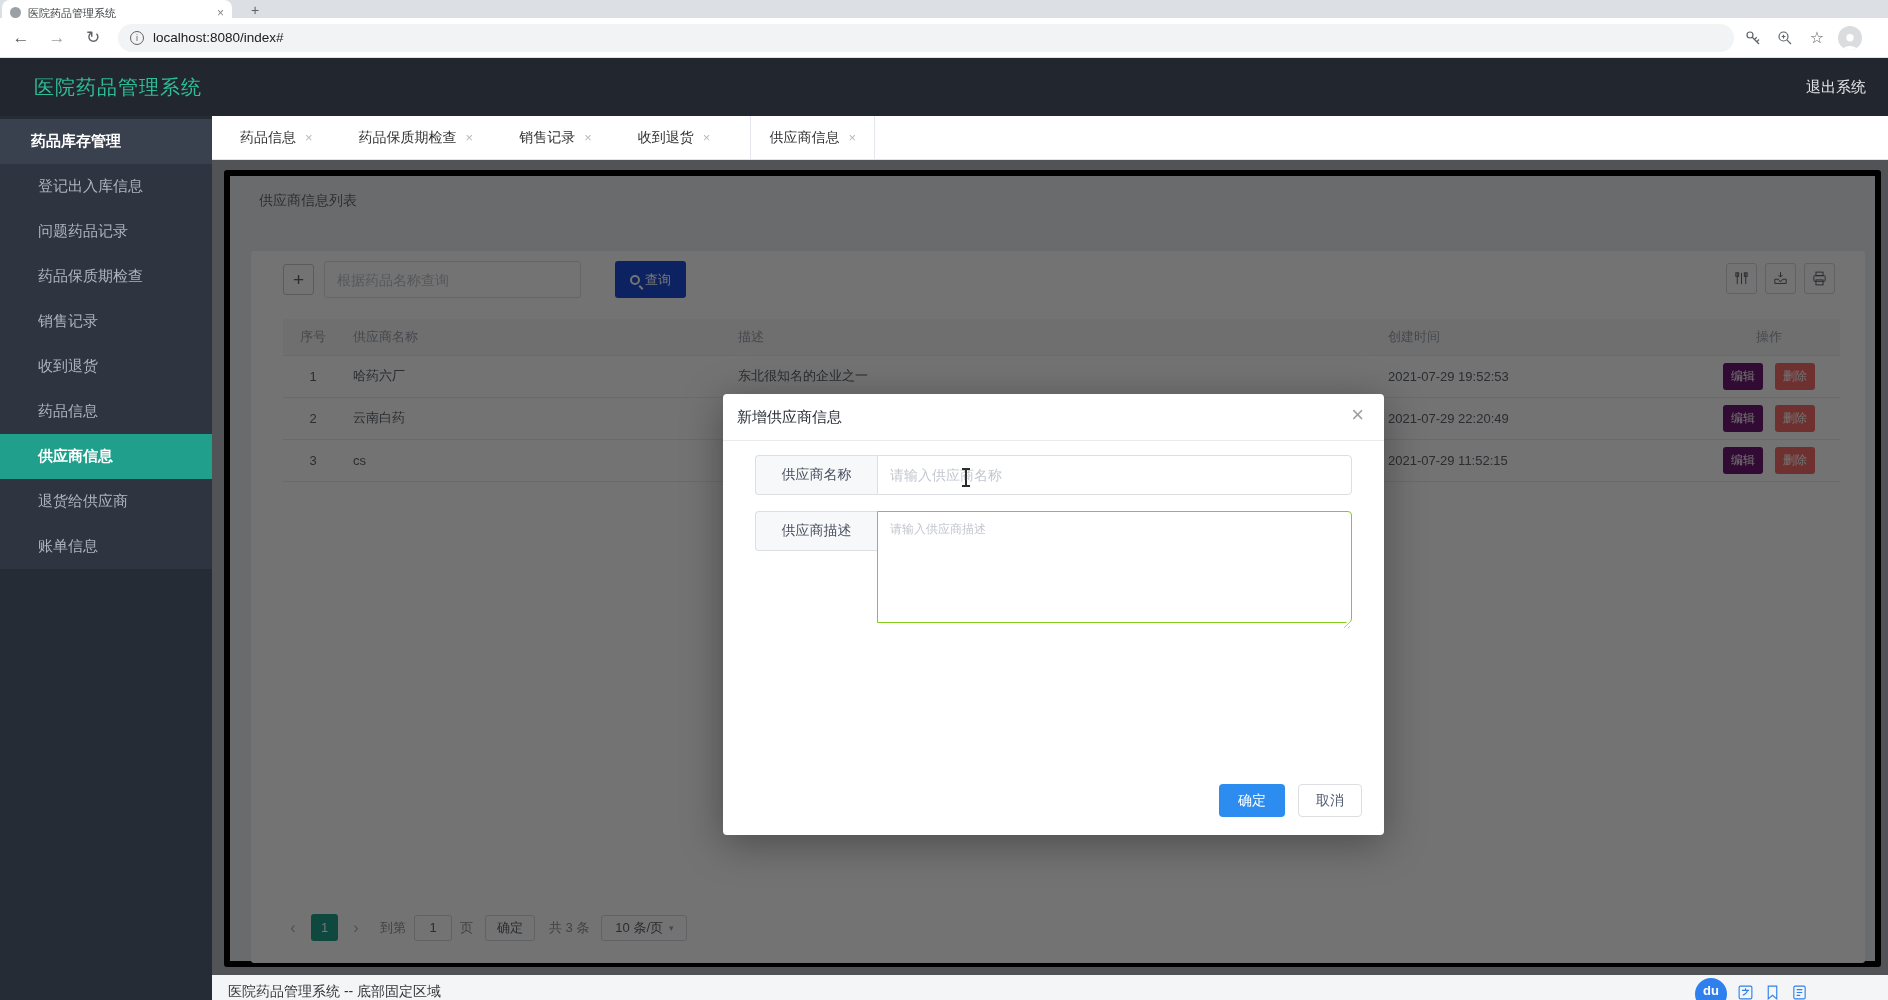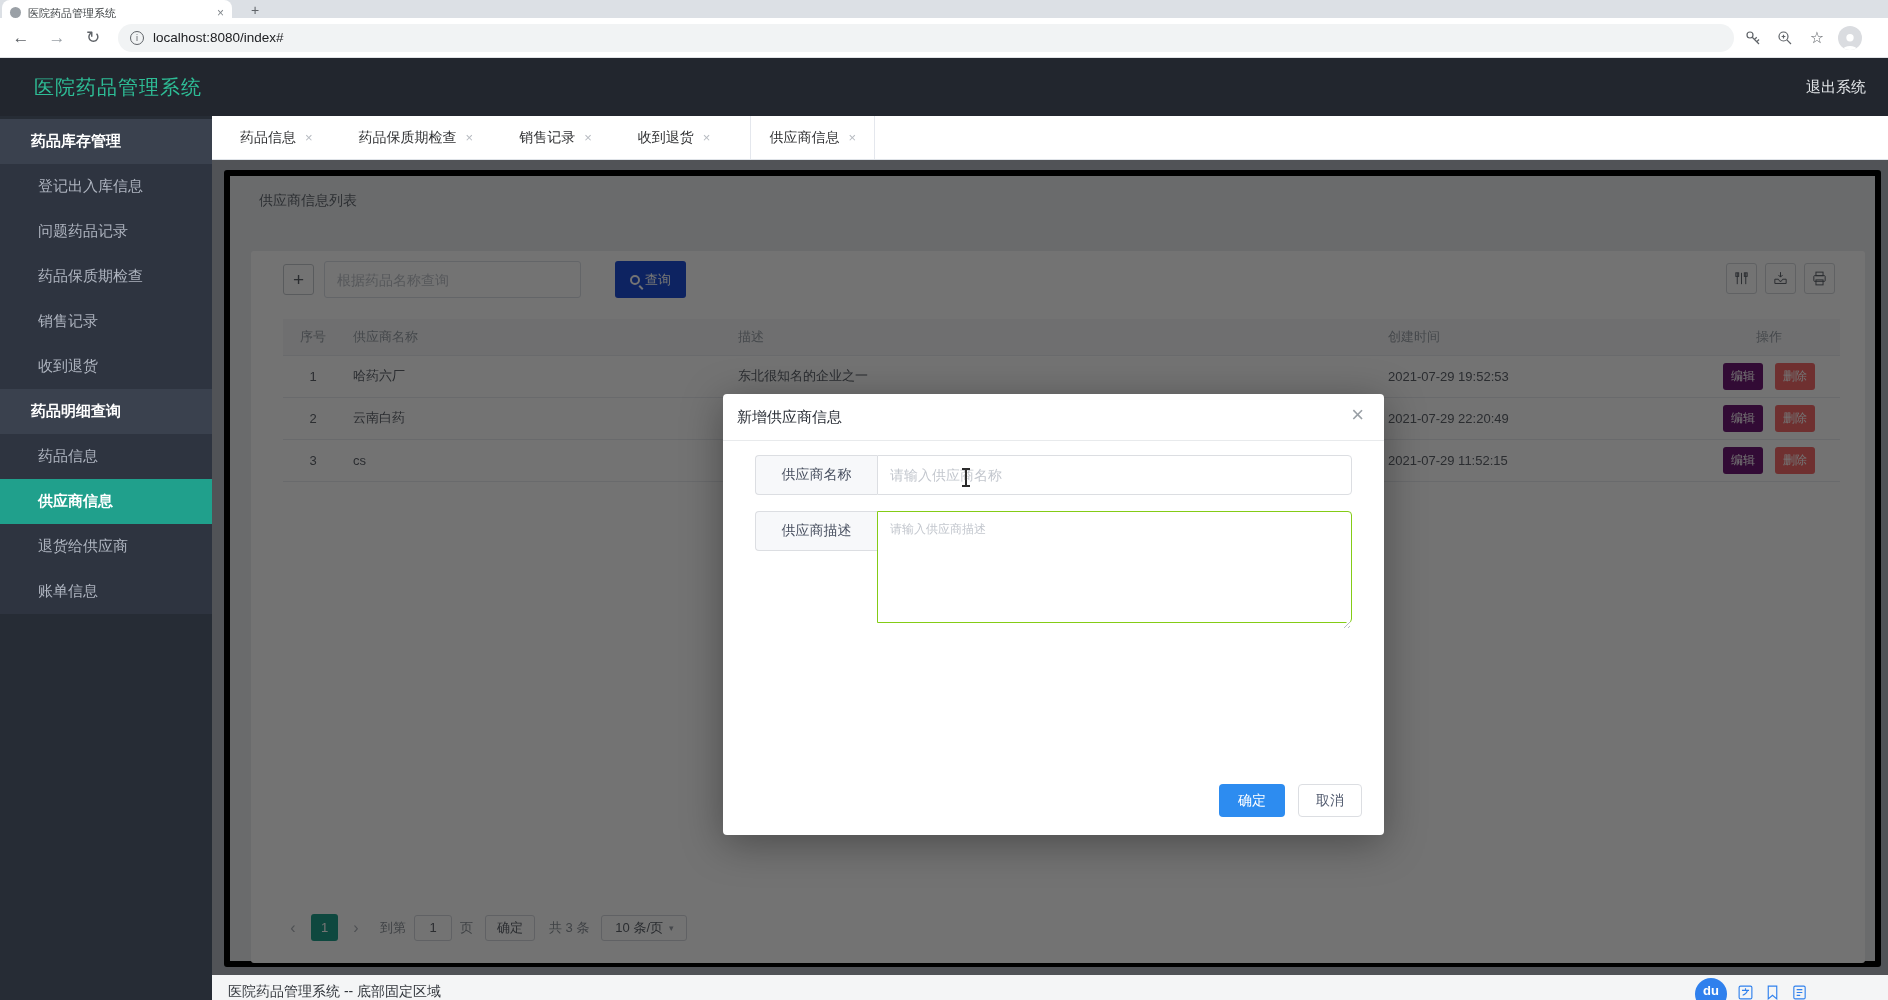--- a/index.html
+++ b/index.html
@@ -158,21 +158,20 @@
   </div>
 
   <div class="sidebar">
     <div class="menu">
       <div class="mrow group">药品库存管理</div>
       <div class="mrow">登记出入库信息</div>
       <div class="mrow">问题药品记录</div>
       <div class="mrow">药品保质期检查</div>
       <div class="mrow">销售记录</div>
       <div class="mrow">收到退货</div>
-      <div class="mrow group">药品明细查询</div>
       <div class="mrow">药品信息</div>
       <div class="mrow active">供应商信息</div>
       <div class="mrow">退货给供应商</div>
       <div class="mrow">账单信息</div>
     </div>
   </div>
 
   <div class="tabbar">
     <div class="wtab">
       <span>药品信息</span>

